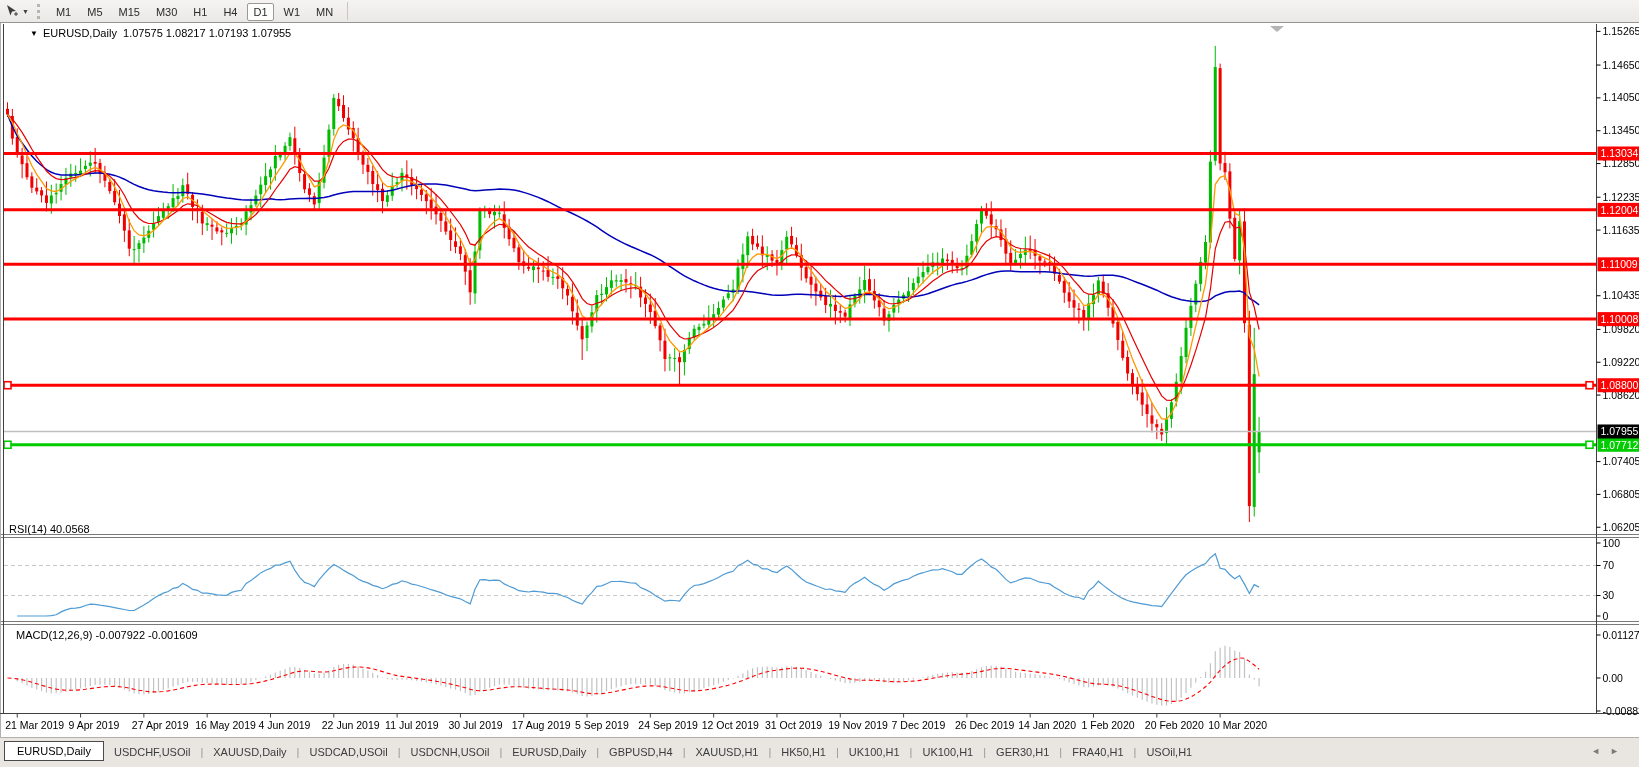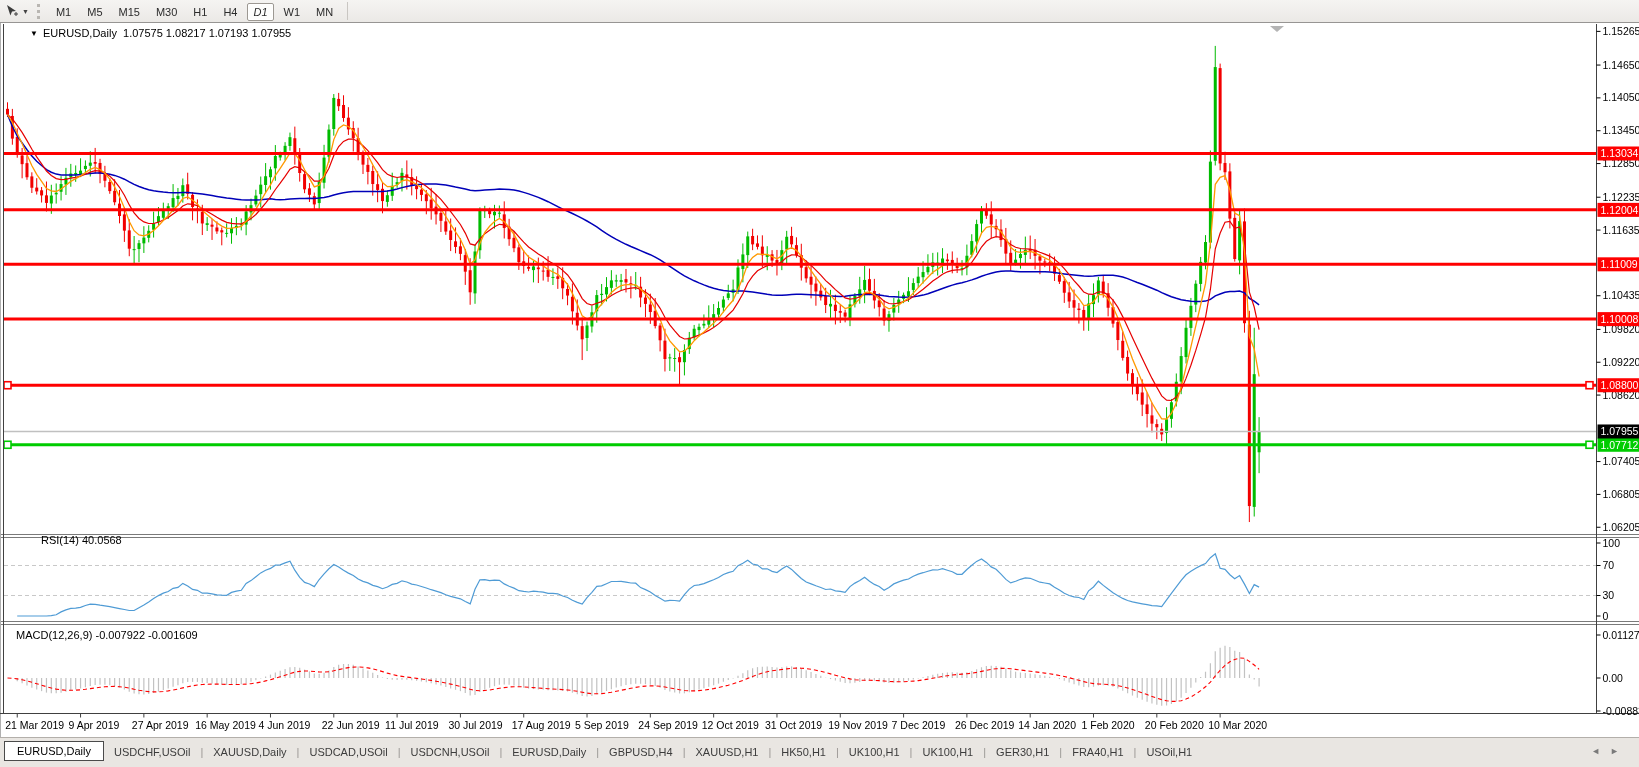--- a/index.html
+++ b/index.html
@@ -5,25 +5,25 @@
   html,body{margin:0;padding:0;width:1639px;height:767px;overflow:hidden;
     font-family:"Liberation Sans","DejaVu Sans",sans-serif;background:#ffffff;}
   #toolbar{position:absolute;top:0;left:0;width:1639px;height:22px;
     background:linear-gradient(#f5f4f2,#ebe9e6);border-bottom:1px solid #979593;
     display:flex;align-items:center;}
   .tool-icon{width:18px;height:16px;margin-left:3px;display:flex;align-items:center;justify-content:center;}
   .caret{font-size:7px;color:#444;margin:0 4px 0 1px;}
   .grip{height:15px;border-left:3px dotted #b9b6b2;margin:0 8px 0 4px;}
   .tfbtn{min-width:26px;padding:2px 5px;margin:0 2px;font-size:11px;color:#2b2b2b;
     border:1px solid transparent;border-radius:2px;cursor:default;}
-  .tfbtn.on{background:#fdfdfc;border:1px solid #9c9892;box-shadow:inset 0 0 0 1px #ffffff;font-style:italic;}
+  .tfbtn.on{background:#fdfdfc;border:1px solid #9c9892;box-shadow:inset 0 0 0 1px #ffffff;}
   .tsep{height:18px;border-left:1px solid #c9c6c2;margin:0 6px;}
   #chart-title{position:absolute;top:27px;left:9px;font-size:11px;color:#000;white-space:pre;z-index:5;margin-left:21px;}
   #chart-title .tri{font-size:8px;vertical-align:1px;margin-right:5px;}
-  #rsi-label{position:absolute;top:534px;left:9px;font-size:11px;color:#000;z-index:5;margin-left:32px;}
+  #rsi-label{position:absolute;top:523px;left:9px;font-size:11px;color:#000;z-index:5;}
   #macd-label{position:absolute;top:629px;left:9px;font-size:11px;color:#000;z-index:5;padding-left:7px;}
   #tabbar{position:absolute;top:737px;left:0;width:1639px;height:30px;background:#e9e6e2;
     border-top:1px solid #b3afaa;}
   #tabs{position:absolute;top:3px;left:4px;display:flex;align-items:center;height:22px;}
   .tab{font-size:11px;color:#3c3c3c;padding:3px 10px;white-space:nowrap;cursor:default;}
   .tab.active{background:#ffffff;border:1px solid #4a4a4a;color:#000;padding:3px 12px;margin-top:-2px;}
   .tabsep{color:#9a9793;font-size:11px;}
   #tabscroll{position:absolute;right:10px;top:8px;font-size:9px;color:#7a7a7a;letter-spacing:10px;}
   svg text{font-family:"Liberation Sans","DejaVu Sans",sans-serif;}
 </style>

